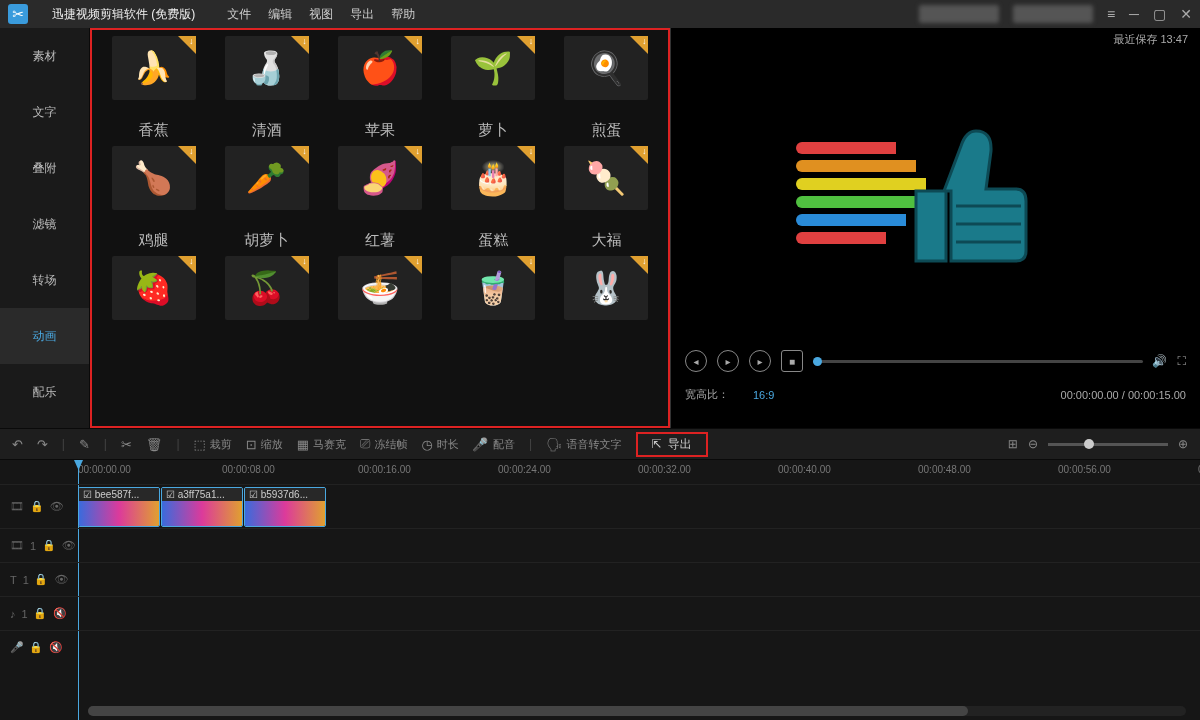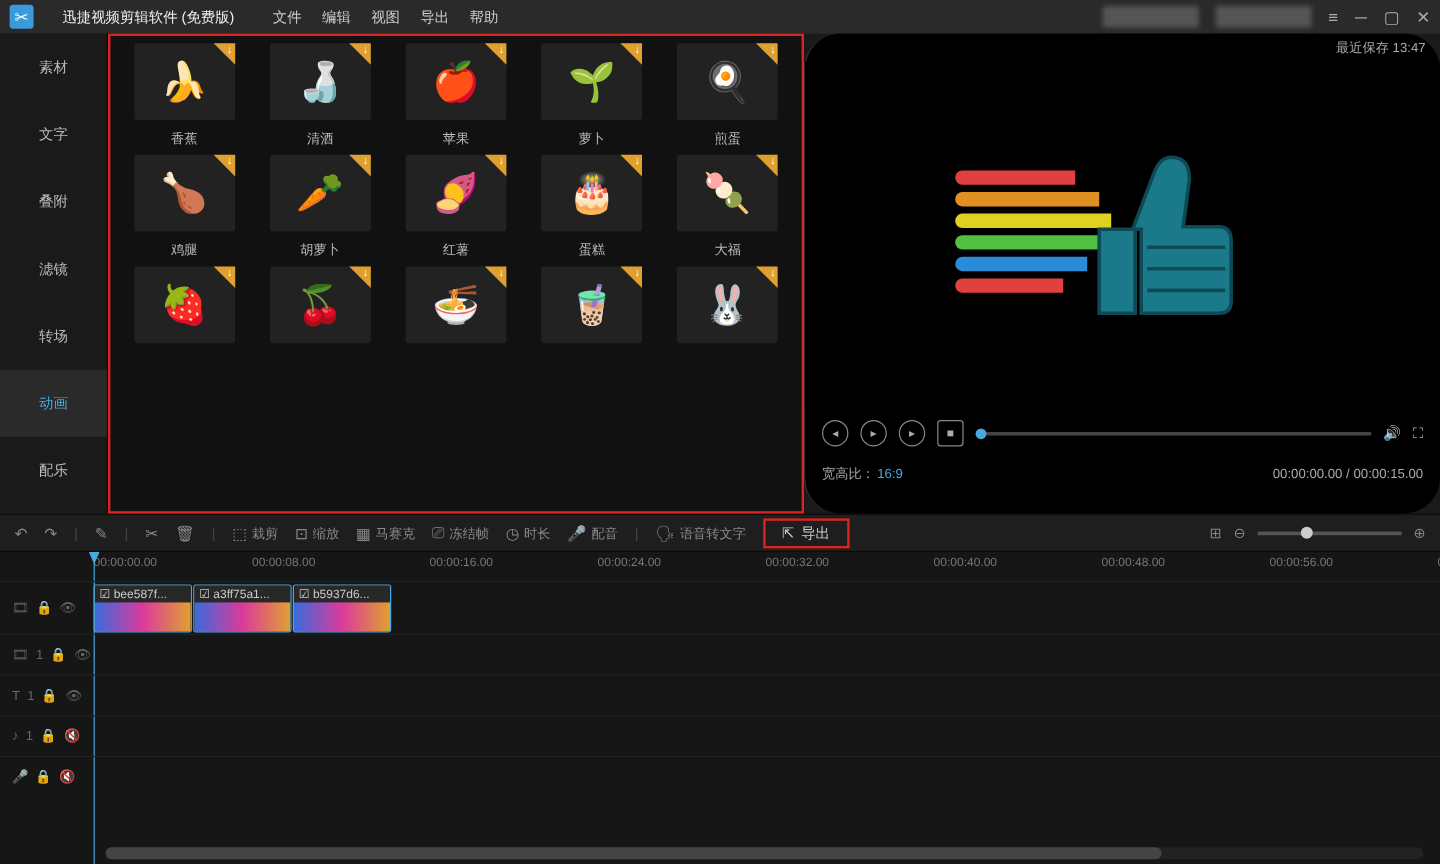--- a/index.html
+++ b/index.html
@@ -25,23 +25,23 @@
 .cats { padding: 12px 14px 6px; display:flex; flex-wrap:wrap; gap: 24px 30px; }
 .cats a { color:#aaa; text-decoration:none; }
 .cats a.active { color:#4aa8e0; text-decoration:underline; }
 .cats a.vip { color:#e0a030; }
 
 .grid { padding: 6px 10px 0 10px; display:grid; grid-template-columns: repeat(5, 1fr); gap: 6px 10px; overflow:hidden; }
 .card { text-align:center; }
 .thumb { width: 84px; height: 64px; background:#222; border-radius:2px; position:relative; margin:0 auto; display:flex; align-items:center; justify-content:center; font-size:32px; }
 .thumb::after { content:"⬇"; position:absolute; top:0; right:0; width:0; height:0; border-style:solid; border-width:0 18px 18px 0; border-color: transparent #e0a030 transparent transparent; font-size:0; }
 .dl { position:absolute; top:0; right:2px; font-size:9px; color:#fff; z-index:2; }
-.card-label { margin-top:8px; font-size:11px; color:#bbb; }
-
-.preview { flex: 1; background:#000; position:relative; border-left:1px solid #333;border-radius:30px; }
+.card-label { margin-top:21px; font-size:15px; color:#bbb; }
+
+.preview { flex: 1; background:#000; position:relative; border-left:1px solid #333; }
 .save-line { text-align:right; padding:4px 12px; color:#aaa; font-size:11px; }
 .canvas { height: 290px; display:flex; align-items:center; justify-content:center; background:#000; }
 .thumbs-up { width:160px; height:160px; position:relative; }
 .stripes { position:absolute; left:-60px; top:20px; }
 .stripe { height:12px; border-radius:8px 0 0 8px; margin:6px 0; }
 .player-controls { height:40px; display:flex; align-items:center; padding:0 14px; gap:10px; }
 .pbtn { width:22px;height:22px;border:1.5px solid #888;border-radius:50%;display:flex;align-items:center;justify-content:center;font-size:10px;color:#aaa;cursor:pointer; }
 .prog { flex:1; height:3px; background:#444; border-radius:2px; position:relative; }
 .prog-dot { position:absolute; left:0; top:-3px; width:9px; height:9px; background:#4aa8e0; border-radius:50%; }
 .info-line { display:flex; align-items:center; padding:6px 14px; color:#aaa; font-size:11px; }
@@ -200,21 +200,21 @@
       <div class="pbtn">▸</div>
       <div class="pbtn" style="border-radius:3px">■</div>
       <div class="prog">
           <div class="prog-dot"></div>
         </div>
       <span style="color:#aaa">🔊</span>
       <span style="color:#aaa">⛶</span>
     </div>
     <div class="info-line">
       <span>宽高比：</span>
-      <span class="ratio" style="margin-left:2px">16:9</span>
+      <span class="ratio" style="margin-left:24px">16:9</span>
       <span style="margin-left:auto">
         <span>00:00:00.00</span><span> / </span><span>00:00:15.00</span>
       </span>
     </div>
   </div>
 </div>
 
 <div class="toolbar">
   <span class="tbtn">
       <span class="ico">↶</span>
@@ -273,21 +273,21 @@
     <div class="slider">
         <div class="slider-dot"></div>
       </div>
     <span>⊕</span>
   </div>
 </div>
 
 <div class="timeline">
   <div class="ruler" id="ruler">
       <span style="left: 0px;">00:00:00.00</span>
-      <span style="left: 132px;">00:00:08.00</span>
+      <span style="left: 144px;">00:00:08.00</span>
       <span style="left: 280px;">00:00:16.00</span>
       <span style="left: 420px;">00:00:24.00</span>
       <span style="left: 560px;">00:00:32.00</span>
       <span style="left: 700px;">00:00:40.00</span>
       <span style="left: 840px; text-align: center;">00:00:48.00</span>
       <span style="left: 980px;">00:00:56.00</span>
       <span style="left: 1120px;">00:01:04</span>
     </div>
   <div class="playhead"></div>
   <div class="tracks">

